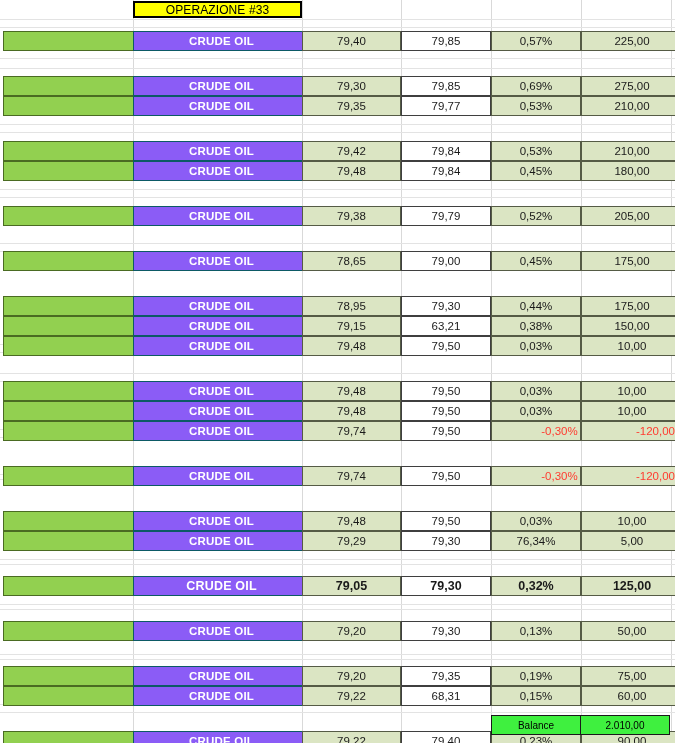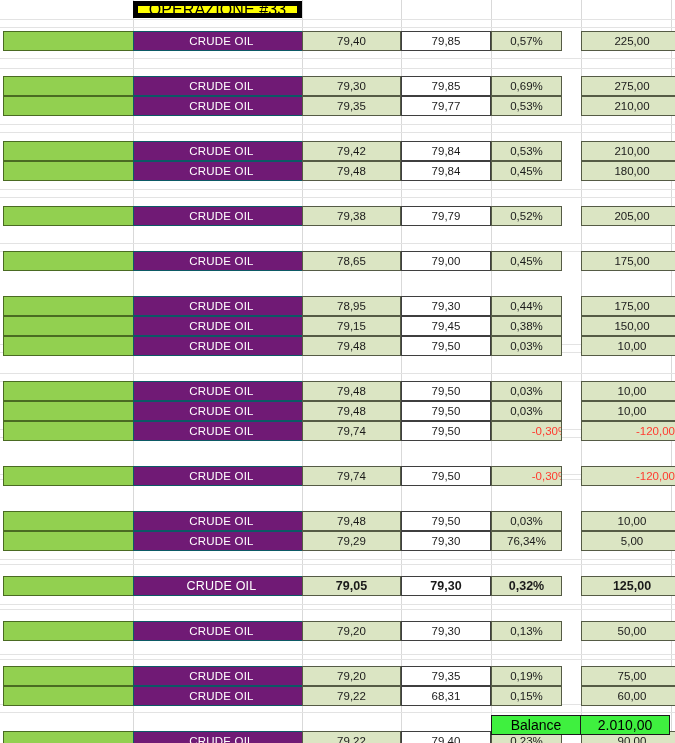--- a/index.html
+++ b/index.html
@@ -45,26 +45,26 @@
   }
 
   
   .oper-header {
     position: absolute;
     left: 133px;
     top: 1px;
     width: 169px;
     height: 17px;
     background: #ffff00;
-    border: 5px solid #000000;
+    border: 2px solid #000000;
     box-sizing: border-box;
     display: flex;
     align-items: center;
     justify-content: center;
-    font-size: 16px;
+    font-size: 12px;
     color: #000000;
     letter-spacing: 0.1px;
   }
 
   
   .row {
     position: absolute;
     left: 0;
     height: 20px;
     width: 675px;
@@ -96,48 +96,48 @@
     border-color: #555b45;
   }
   .c-close {
     left: 401px;
     width: 90px;
     background: #ffffff;
     border-color: #3f3f3f;
   }
   .c-pct {
     left: 491px;
-    width: 71px;
+    width: 90px;
     background: #dbe5c3;
     border-color: #555b45;
   }
   .c-val {
     left: 581px;
     width: 102px;
     background: #dbe5c3;
     border-color: #555b45;
   }
   .neg { color: #ff3b30; padding-left: 47px; }
   .row.bold .cell { font-weight: bold; font-size: 12.5px; }
 
   
   .sym-band {
     position: absolute;
     left: 133px;
     top: 0;
     width: 177px;
     height: 20px;
-    background: #701a75;
+    background: #8b5cf6;
     border: 1px solid #0c5a65;
     box-sizing: border-box;
     display: flex;
     align-items: center;
     justify-content: center;
     color: #ffffff;
-    font-weight: normal;
+    font-weight: bold;
     font-size: 11.5px;
     letter-spacing: 0.2px;
   }
   .row.bold .sym-band { font-size: 12.5px; }
 
   
   .balance-wrap {
     position: absolute;
     left: 491px;
     top: 715px;
@@ -146,21 +146,21 @@
     display: flex;
   }
   .bal-cell {
     height: 20px;
     box-sizing: border-box;
     border: 1px solid #1a1a1a;
     background: #3ff03f;
     display: flex;
     align-items: center;
     justify-content: center;
-    font-size: 14px;
+    font-size: 10px;
     color: #000000;
   }
   .bal-label { width: 90px; }
   .bal-value { width: 90px; margin-left: -1px; text-align: center; }
 </style>
 </head>
 <body>
 
 <div id="sheet">
 
@@ -263,21 +263,21 @@
         <div class="sym-band">CRUDE OIL</div>
         <div class="cell c-open">78,95</div>
         <div class="cell c-close">79,30</div>
         <div class="cell c-pct">0,44%</div>
         <div class="cell c-val">175,00</div>
       </div>
       <div class="row" style="top: 316px;">
         <div class="cell c-dir">Long</div>
         <div class="sym-band">CRUDE OIL</div>
         <div class="cell c-open">79,15</div>
-        <div class="cell c-close">79,45</div>
+        <div class="cell c-close">63,21</div>
         <div class="cell c-pct">0,38%</div>
         <div class="cell c-val">150,00</div>
       </div>
       <div class="row" style="top: 336px;">
         <div class="cell c-dir">Long</div>
         <div class="sym-band">CRUDE OIL</div>
         <div class="cell c-open">79,48</div>
         <div class="cell c-close">79,50</div>
         <div class="cell c-pct">0,03%</div>
         <div class="cell c-val">10,00</div>

